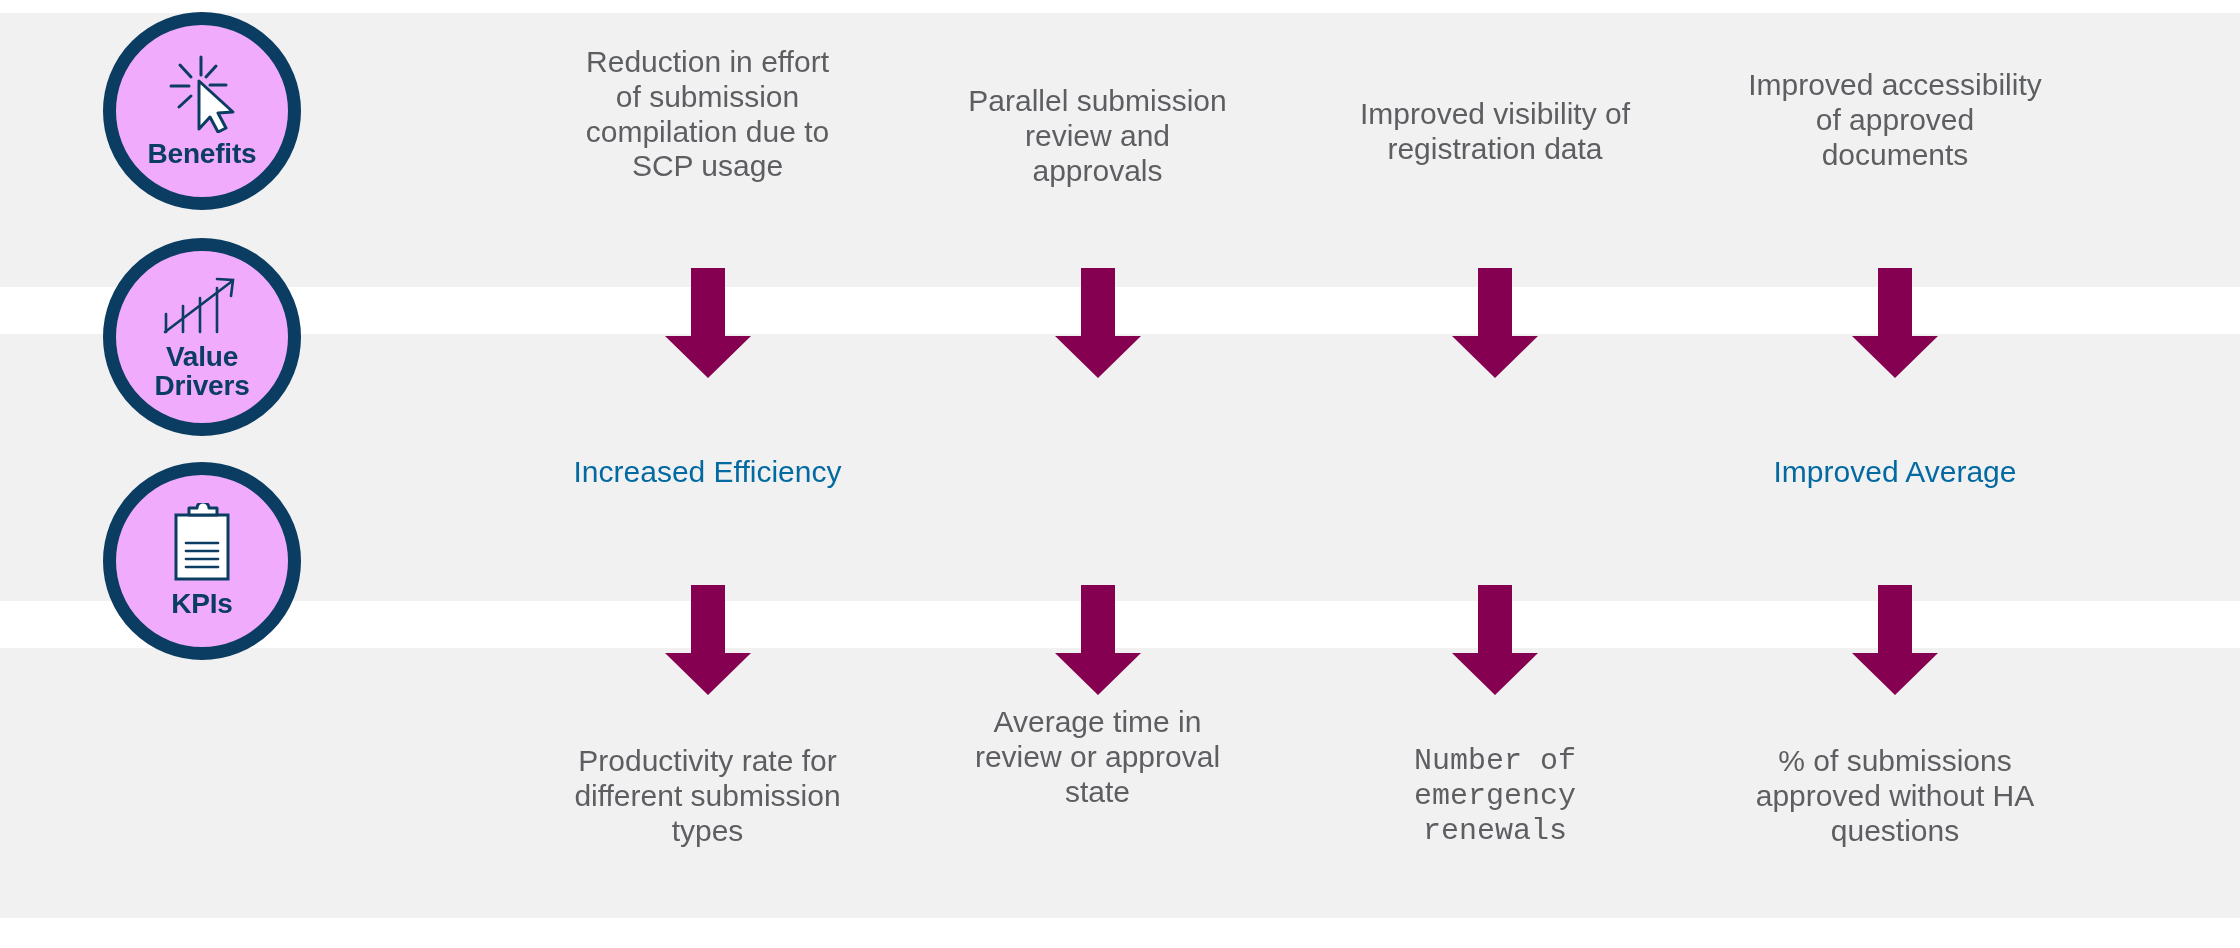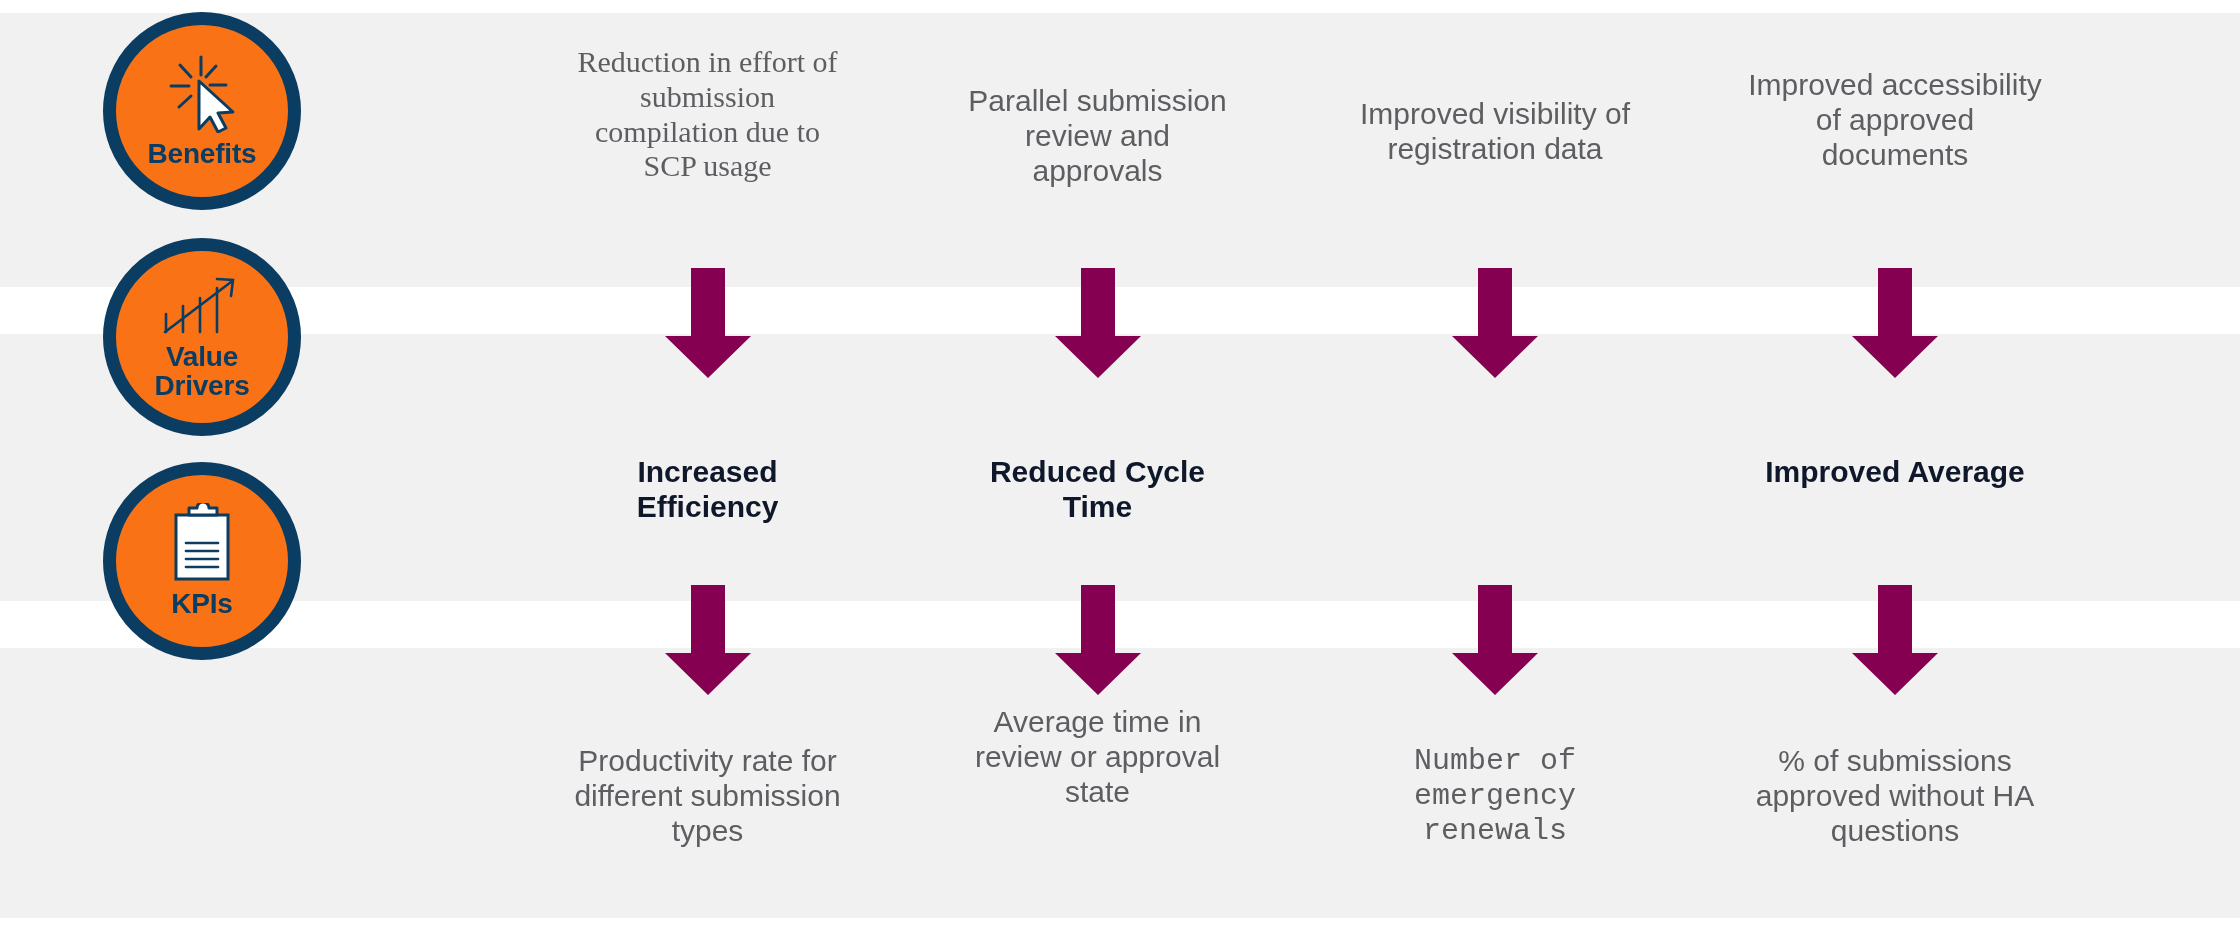--- a/index.html
+++ b/index.html
@@ -31,21 +31,21 @@
   #band-value    { top: 334px; height: 267px; }
   #band-kpi      { top: 648px; height: 270px; }
 
   
   .circle {
     position: absolute;
     left: 103px;
     width: 198px;
     height: 198px;
     border-radius: 50%;
-    background: #f97316;
+    background: #f0abfc;
     border: 13px solid #0b3c61;
     box-sizing: border-box;
     display: flex;
     flex-direction: column;
     align-items: center;
     justify-content: center;
     gap: 6px;
   }
   #circle-benefits { top: 12px; }
   #circle-value    { top: 238px; }
@@ -66,26 +66,26 @@
 
   
   .col-text {
     position: absolute;
     text-align: center;
     color: #5d5e61;
     font-size: 30px;
     line-height: 1.16;
   }
   .col-text.bold {
-    font-weight: bold;
-    color: #0f172a;
-  }
-
-  
-  #benefit-0 { left: 570px;  top: 45px;  width: 275px; font-family: Liberation Serif, serif; }
+    font-weight: normal;
+    color: #0369a1;
+  }
+
+  
+  #benefit-0 { left: 570px;  top: 45px;  width: 275px; }
   #benefit-1 { left: 960px;  top: 84px;  width: 275px; }
   #benefit-2 { left: 1350px; top: 97px;  width: 290px; }
   #benefit-3 { left: 1745px; top: 68px;  width: 300px; }
 
   
   #driver-0 { left: 570px;  top: 455px; width: 275px; }
   #driver-1 { left: 960px;  top: 455px; width: 275px; }
   #driver-2 { left: 1350px; top: 455px; width: 290px; }
   #driver-3 { left: 1745px; top: 455px; width: 300px; }
 
@@ -192,21 +192,20 @@
         <path d="M26 0 H60 V68 H86 L43 110 L0 68 H26 Z" fill="#850050"></path>
       </svg>
   </div>
   <div class="arrow arrow-row-1 arrow-c3">
     <svg width="86" height="110" viewBox="0 0 86 110">
         <path d="M26 0 H60 V68 H86 L43 110 L0 68 H26 Z" fill="#850050"></path>
       </svg>
   </div>
 
   <div class="col-text bold" id="driver-0">Increased Efficiency</div>
-  <div class="col-text bold" id="driver-1">Reduced Cycle Time</div>
   <div class="col-text bold" id="driver-3">Improved Average</div>
 
   <div class="arrow arrow-row-2 arrow-c0">
     <svg width="86" height="110" viewBox="0 0 86 110">
         <path d="M26 0 H60 V68 H86 L43 110 L0 68 H26 Z" fill="#850050"></path>
       </svg>
   </div>
   <div class="arrow arrow-row-2 arrow-c1">
     <svg width="86" height="110" viewBox="0 0 86 110">
         <path d="M26 0 H60 V68 H86 L43 110 L0 68 H26 Z" fill="#850050"></path>

